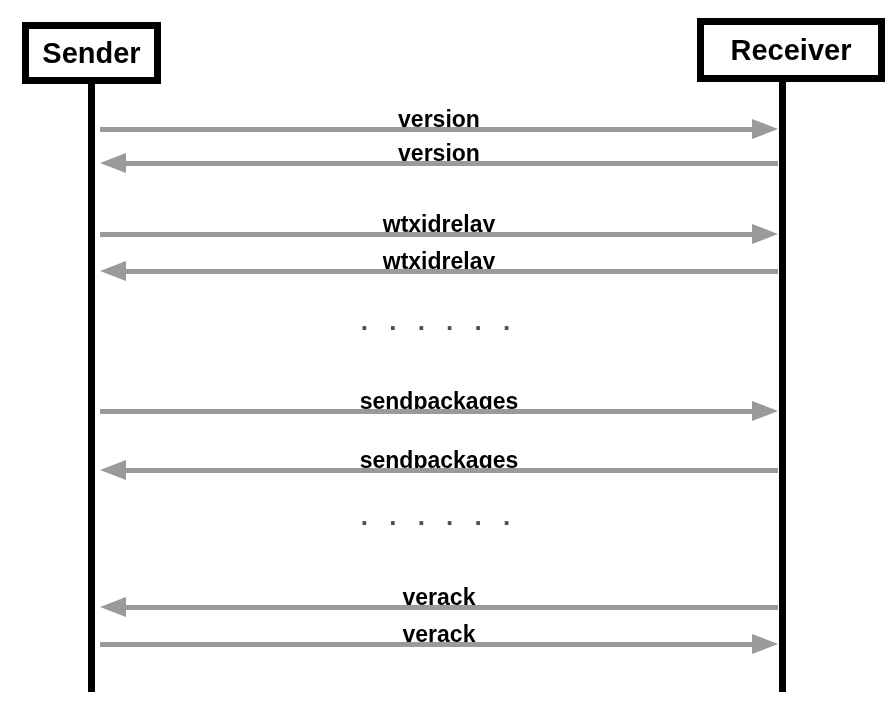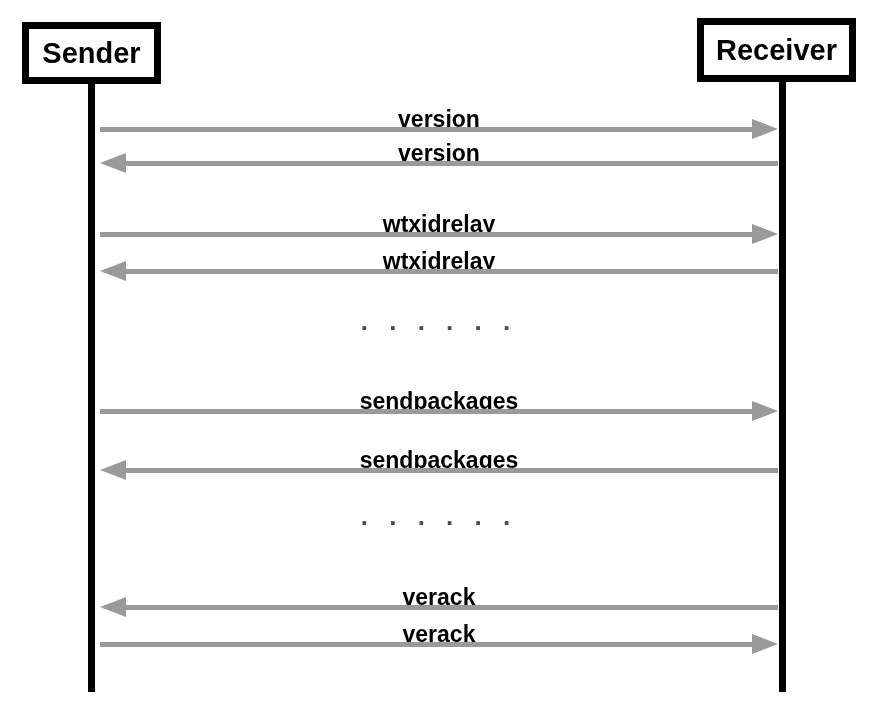--- a/index.html
+++ b/index.html
@@ -27,21 +27,21 @@
     justify-content: center;
     z-index: 3;
   }
   .actor-box .actor-label {
     font-weight: 700;
     font-size: 29px;
     color: #000000;
     letter-spacing: 0px;
   }
   .actor-box.sender   { left: 22px;  top: 22px; width: 139px; height: 62px; }
-  .actor-box.receiver { left: 697px; top: 18px; width: 159px; height: 64px; }
+  .actor-box.receiver { left: 697px; top: 18px; width: 188px; height: 64px; }
 
   
   .lifeline {
     position: absolute;
     width: 7px;
     background: #000000;
     z-index: 1;
   }
   .lifeline.sender   { left: 88px;  top: 70px; height: 622px; }
   .lifeline.receiver { left: 779px; top: 70px; height: 622px; }

